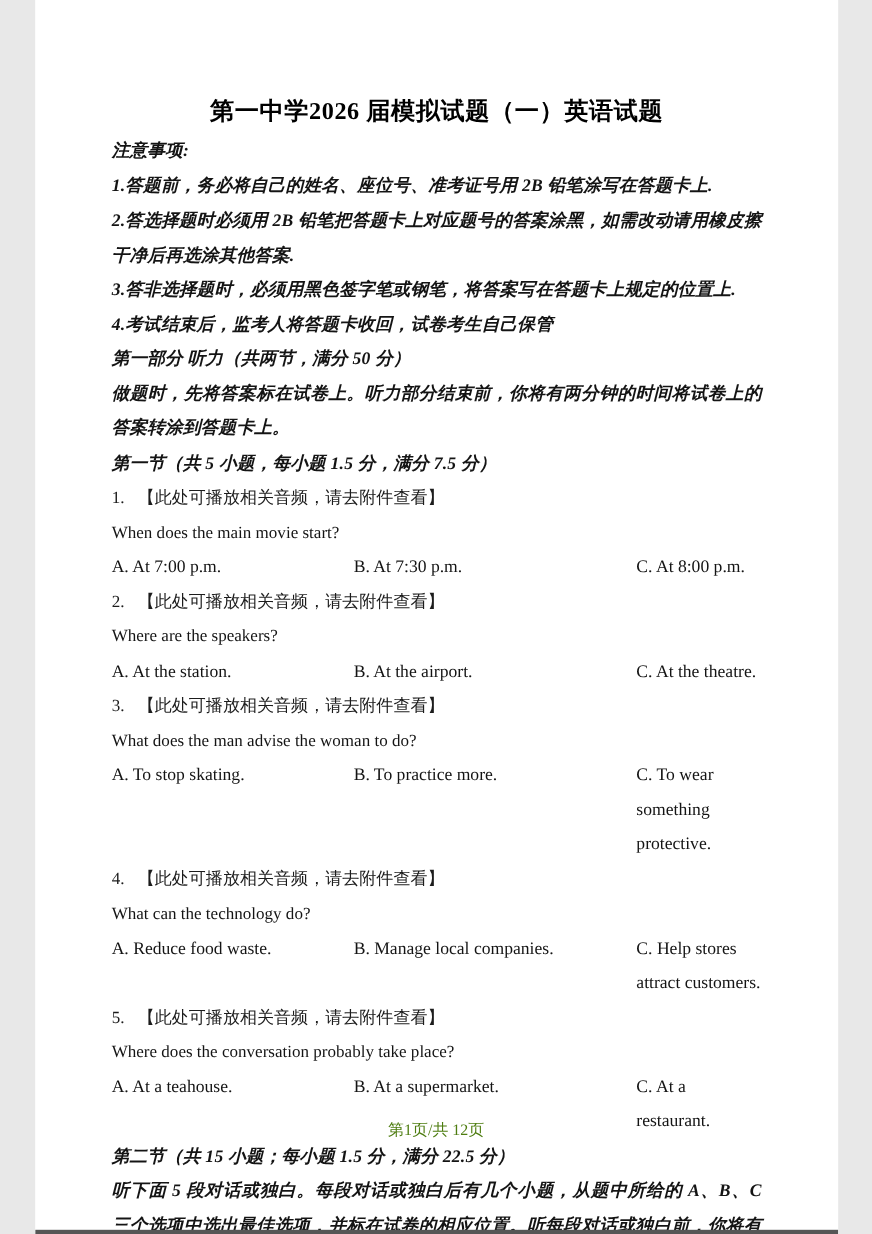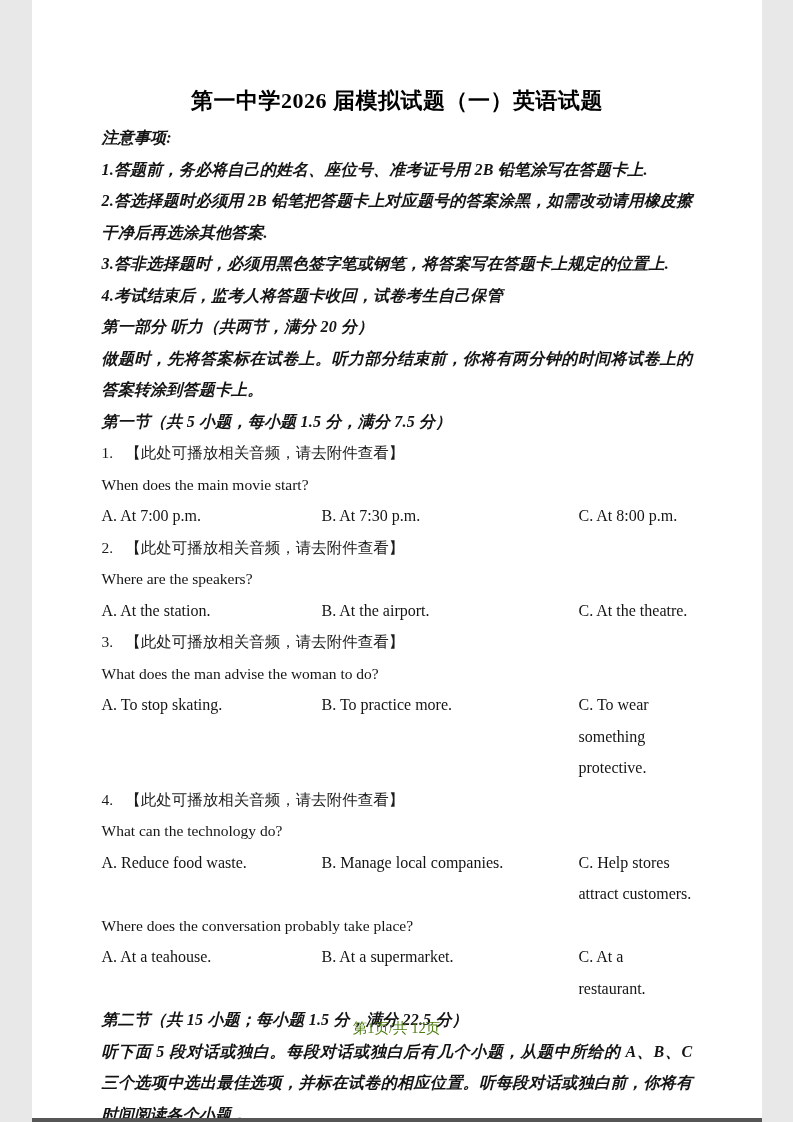--- a/index.html
+++ b/index.html
@@ -69,21 +69,21 @@
   <div class="content">
 
     <h1 class="title">第一中学2026 届模拟试题（一）英语试题</h1>
 
     <p class="para zh-bold">注意事项:</p>
     <p class="para zh-bold just">1.答题前，务必将自己的姓名、座位号、准考证号用 2B 铅笔涂写在答题卡上.</p>
     <p class="para zh-bold just">2.答选择题时必须用 2B 铅笔把答题卡上对应题号的答案涂黑，如需改动请用橡皮擦干净后再选涂其他答案.</p>
     <p class="para zh-bold just">3.答非选择题时，必须用黑色签字笔或钢笔，将答案写在答题卡上规定的位置上.</p>
     <p class="para zh-bold just">4.考试结束后，监考人将答题卡收回，试卷考生自己保管</p>
 
-    <p class="para zh-bold">第一部分 听力（共两节，满分 20 分）</p>
+    <p class="para zh-bold">第一部分 听力（共两节，满分 50 分）</p>
     <p class="para zh-bold just">做题时，先将答案标在试卷上。听力部分结束前，你将有两分钟的时间将试卷上的答案转涂到答题卡上。</p>
     <p class="para zh-bold">第一节（共 5 小题，每小题 1.5 分，满分 7.5 分）</p>
 
     <div>
       <p class="para audio-line">
         <span class="qnum">1.</span><span>【此处可播放相关音频，请去附件查看】</span>
       </p>
       <p class="para en">When does the main movie start?</p>
       <div class="opts">
         <span class="opt-a">A. At 7:00 p.m.</span>
@@ -122,20 +122,23 @@
       </p>
       <p class="para en">What can the technology do?</p>
       <div class="opts">
         <span class="opt-a">A. Reduce food waste.</span>
         <span class="opt-b">B. Manage local companies.</span>
         <span class="opt-c">C. Help stores attract customers.</span>
       </div>
     </div>
 
     <div>
+      <p class="para audio-line">
+        <span class="qnum">5.</span><span>【此处可播放相关音频，请去附件查看】</span>
+      </p>
       <p class="para en">Where does the conversation probably take place?</p>
       <div class="opts">
         <span class="opt-a">A. At a teahouse.</span>
         <span class="opt-b">B. At a supermarket.</span>
         <span class="opt-c">C. At a restaurant.</span>
       </div>
     </div>
 
     <p class="para zh-bold">第二节（共 15 小题；每小题 1.5 分，满分 22.5 分）</p>
     <p class="para zh-bold just">听下面 5 段对话或独白。每段对话或独白后有几个小题，从题中所给的 A、B、C 三个选项中选出最佳选项，并标在试卷的相应位置。听每段对话或独白前，你将有时间阅读各个小题，</p>

